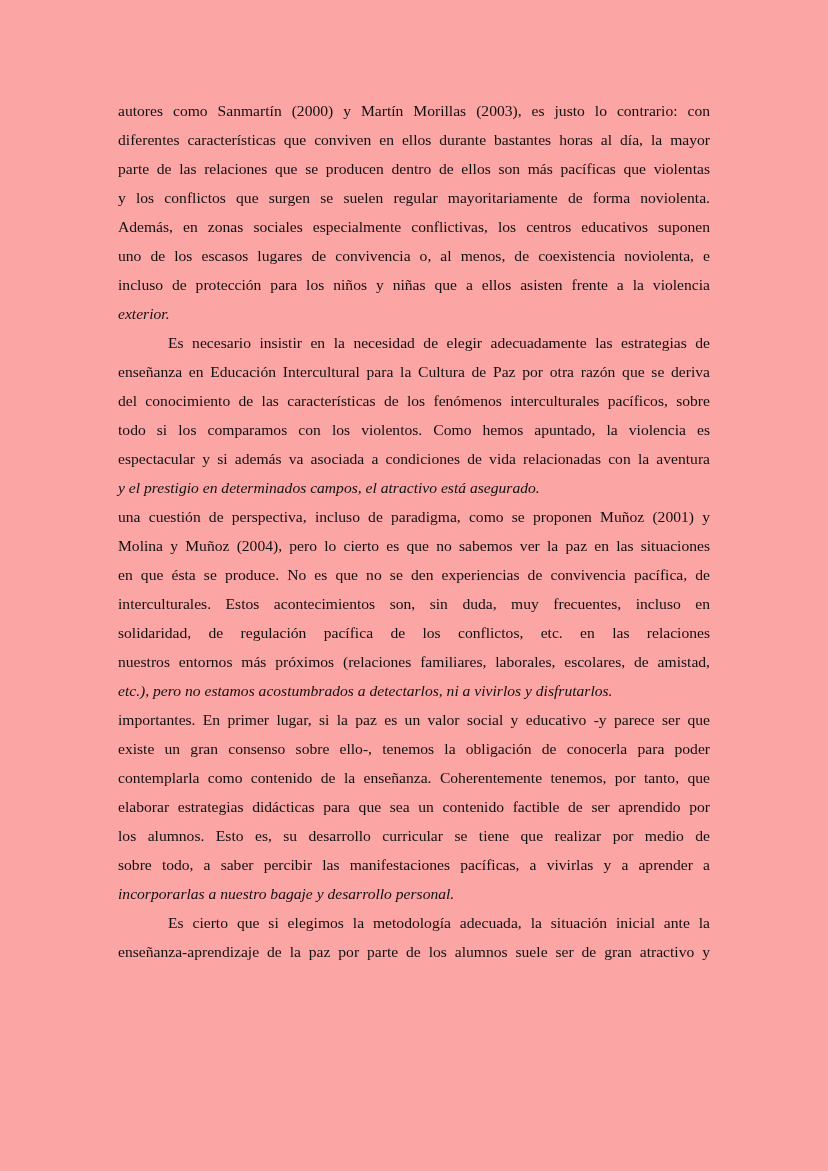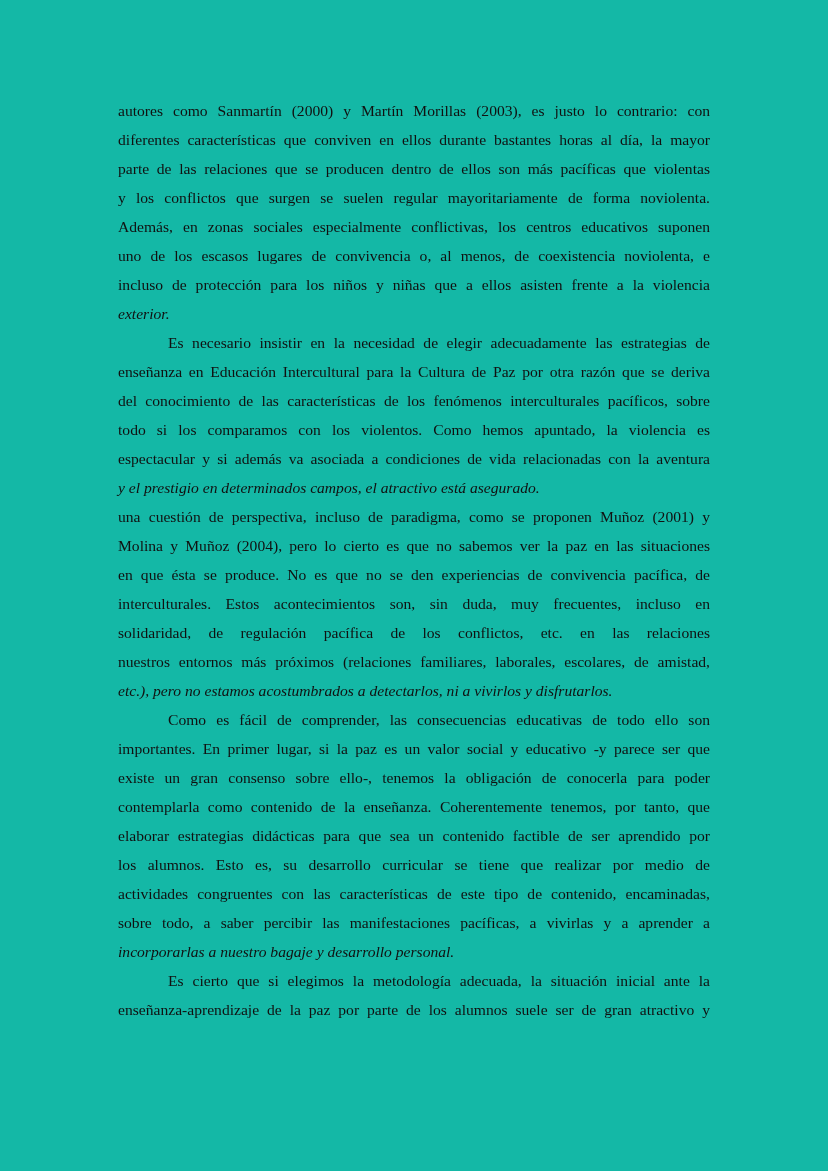--- a/index.html
+++ b/index.html
@@ -1,18 +1,18 @@
 <!DOCTYPE html>
 <html><head>
 <meta charset="utf-8">
 <style>
   html, body { margin: 0; padding: 0; background: #ffffff; }
   body { width: 828px; height: 1171px; position: relative; overflow: hidden; }
   .page {
-    position: absolute; left: 0; top: 0; width: 828px; height: 1171px; background: #14b8a6;
+    position: absolute; left: 0; top: 0; width: 828px; height: 1171px; background: #fca5a5;
   }
   .text-block {
     position: absolute; left: 118px; top: 96px; width: 592px;
     font-family: "Liberation Serif", "DejaVu Serif", serif;
     font-size: 15.6px; color: #111111;
   }
   .line {
     display: block; height: 29px; line-height: 29px;
     white-space: nowrap; text-align: justify; text-align-last: justify;
     overflow: visible;
@@ -50,27 +50,25 @@
       <span class="line">una cuestión de perspectiva, incluso de paradigma, como se proponen Muñoz (2001) y</span>
       <span class="line">Molina y Muñoz (2004),  pero lo cierto es que no sabemos ver la paz en las situaciones</span>
       <span class="line">en que ésta se produce. No es que no se den experiencias de convivencia pacífica, de</span>
       <span class="line">interculturales. Estos acontecimientos son, sin duda, muy frecuentes, incluso en</span>
       <span class="line">solidaridad, de regulación pacífica de los conflictos, etc. en las relaciones</span>
       <span class="line">nuestros entornos  más próximos (relaciones familiares, laborales, escolares, de amistad,</span>
       <span class="line last">etc.), pero no estamos acostumbrados a detectarlos, ni a vivirlos y disfrutarlos.</span>
     </div>
 
     <div>
-      <span class="line indent">Como es fácil de comprender, las consecuencias educativas de todo ello son</span>
       <span class="line">importantes. En primer lugar, si la paz es un valor social y educativo -y parece ser que</span>
       <span class="line">existe un gran consenso sobre ello-, tenemos la obligación de conocerla para poder</span>
       <span class="line">contemplarla como contenido de la enseñanza. Coherentemente tenemos, por tanto, que</span>
       <span class="line">elaborar estrategias didácticas para que sea un contenido factible de ser aprendido por</span>
       <span class="line">los alumnos. Esto es, su desarrollo curricular se tiene que realizar por medio de</span>
-      <span class="line">actividades congruentes con las características de este tipo de contenido, encaminadas,</span>
       <span class="line">sobre todo, a saber percibir las manifestaciones pacíficas, a vivirlas y a aprender a</span>
       <span class="line last">incorporarlas a nuestro bagaje y desarrollo personal.</span>
     </div>
 
     <div>
       <span class="line indent">Es cierto que si elegimos la metodología adecuada, la situación inicial ante la</span>
       <span class="line">enseñanza-aprendizaje de la paz por parte de los alumnos suele ser de gran atractivo y</span>
     </div>
 
   </div>

